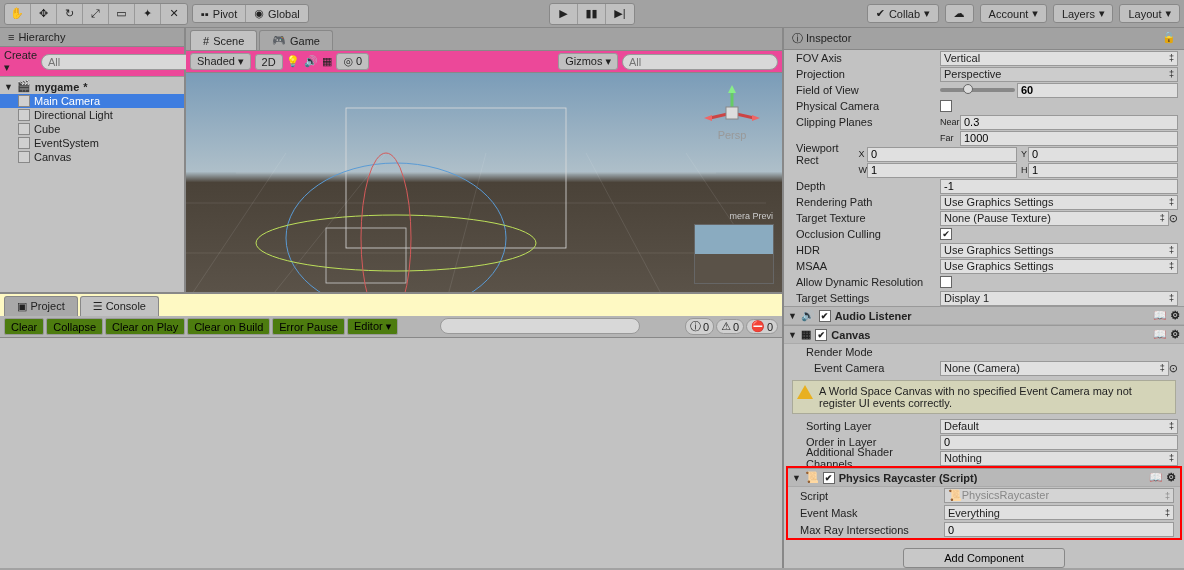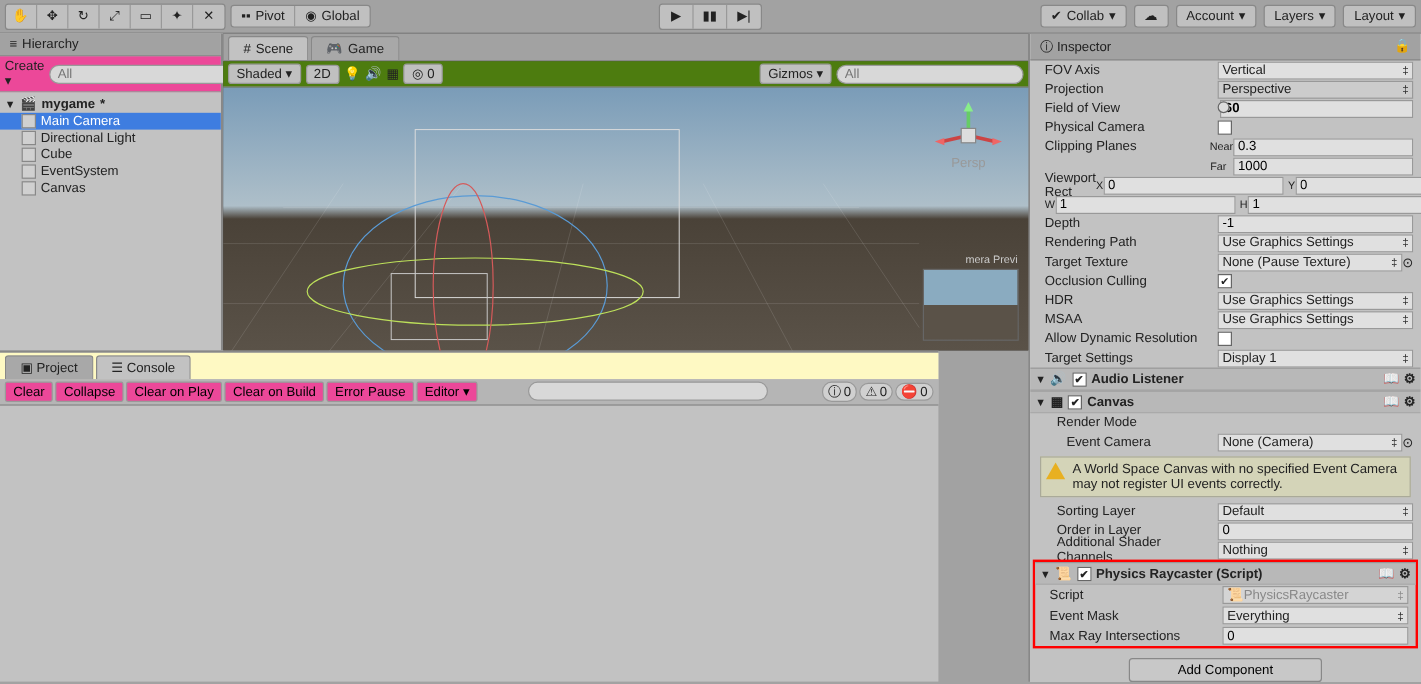--- a/index.html
+++ b/index.html
@@ -26,28 +26,28 @@
 .hier-item { padding: 1px 4px 1px 18px; display: flex; align-items: center; gap: 4px; }
 .hier-item.scene { padding-left: 4px; font-weight: bold; }
 .hier-item.selected { background: #3e7de0; color: white; }
 .cube-icon { width: 12px; height: 12px; background: #d0d0d0; border: 1px solid #888; display: inline-block; }
 .tri { font-size: 9px; }
 
 .scene-panel { flex: 1; display: flex; flex-direction: column; background: #383838; }
 .scene-tabs { background: #a2a2a2; display: flex; padding: 2px 4px 0; border-bottom: 1px solid #888; }
 .scene-tab { padding: 3px 12px; background: #c2c2c2; border: 1px solid #888; border-bottom: none; border-radius: 3px 3px 0 0; margin-right: 2px; display: flex; align-items: center; gap: 4px; }
 .scene-tab.inactive { background: #a8a8a8; }
-.scene-toolbar { background: #4d7c0f; padding: 2px 4px; display: flex; align-items: center; gap: 4px; border-bottom: 1px solid #888; }
+.scene-toolbar { background: #ec4899; padding: 2px 4px; display: flex; align-items: center; gap: 4px; border-bottom: 1px solid #888; }
 .scene-dd { background: #c0c0c0; border: 1px solid #999; border-radius: 3px; padding: 1px 6px; }
 .scene-view { flex: 1; position: relative; background: linear-gradient(to bottom, #7a9cb8 0%, #aebfc9 45%, #4a4238 50%, #5a5248 100%); }
 .camera-preview { position: absolute; bottom: 8px; right: 8px; width: 80px; height: 60px; border: 1px solid #666; background: linear-gradient(to bottom, #8aabc0 50%, #5a5248 50%); }
 .cam-prev-label { position: absolute; top: -14px; right: 0; font-size: 9px; color: #ccc; }
 .gizmo { position: absolute; top: 10px; right: 20px; width: 60px; height: 60px; }
 
-.inspector-panel { width: 327px; background: #c2c2c2; border-left: 2px solid #888; display: flex; flex-direction: column; overflow-y: auto; height: 540px; }
+.inspector-panel { width: 402px; background: #c2c2c2; border-left: 2px solid #888; display: flex; flex-direction: column; overflow-y: auto; height: 540px; }
 .insp-tab { background: #a2a2a2; padding: 3px 8px; border-bottom: 1px solid #888; display: flex; justify-content: space-between; }
 .insp-row { display: flex; align-items: center; padding: 1px 6px; min-height: 16px; }
 .insp-label { width: 150px; padding-left: 6px; }
 .insp-field { flex: 1; display: flex; gap: 2px; align-items: center; }
 .insp-input { background: #e0e0e0; border: 1px solid #999; padding: 0 3px; height: 15px; flex: 1; }
 .insp-dd { background: #e0e0e0; border: 1px solid #999; padding: 0 3px; height: 15px; flex: 1; display: flex; justify-content: space-between; align-items: center; }
 .insp-dd::after { content: '‡'; font-size: 9px; }
 .comp-header { background: #b8b8b8; padding: 2px 4px; display: flex; align-items: center; gap: 4px; border-top: 1px solid #999; border-bottom: 1px solid #aaa; font-weight: bold; }
 .checkbox { width: 12px; height: 12px; background: white; border: 1px solid #666; display: inline-flex; align-items: center; justify-content: center; font-size: 9px; }
 .slider-track { flex: 1; height: 4px; background: #888; position: relative; border-radius: 2px; }
@@ -56,21 +56,21 @@
 .warn-icon { width: 0; height: 0; border-left: 8px solid transparent; border-right: 8px solid transparent; border-bottom: 14px solid #e8b020; }
 .red-box { border: 2px solid red; margin: 0 2px; }
 .add-comp-btn { margin: 8px auto; padding: 3px 40px; background: #c8c8c8; border: 1px solid #888; border-radius: 3px; display: block; }
 
 .bottom-area { display: flex; height: 276px; }
 .project-panel { flex: 1; background: #c2c2c2; border-top: 2px solid #888; }
 .proj-tabs { background: #fef9c3; display: flex; padding: 2px 4px 0; }
 .proj-tab { padding: 3px 12px; background: #c2c2c2; border: 1px solid #888; border-bottom: none; border-radius: 3px 3px 0 0; margin-right: 2px; }
 .proj-tab.inactive { background: #a8a8a8; }
 .console-bar { background: #b5b5b5; padding: 2px 4px; display: flex; gap: 2px; border-bottom: 1px solid #888; }
-.console-btn { background: #ec4899; border: 1px solid #999; padding: 1px 6px; border-radius: 2px; }
+.console-btn { background: #4d7c0f; border: 1px solid #999; padding: 1px 6px; border-radius: 2px; }
 .console-right { margin-left: auto; display: flex; gap: 2px; align-items: center; }
 .count-badge { background: #d0d0d0; border: 1px solid #999; border-radius: 8px; padding: 0 4px; display: flex; align-items: center; gap: 2px; }
 .small-label { font-size: 9px; width: 20px; }
 </style>
 </head>
 <body>
 
 <div class="toolbar-top">
   <div class="tool-group">
     <div class="tool-btn">✋</div>

